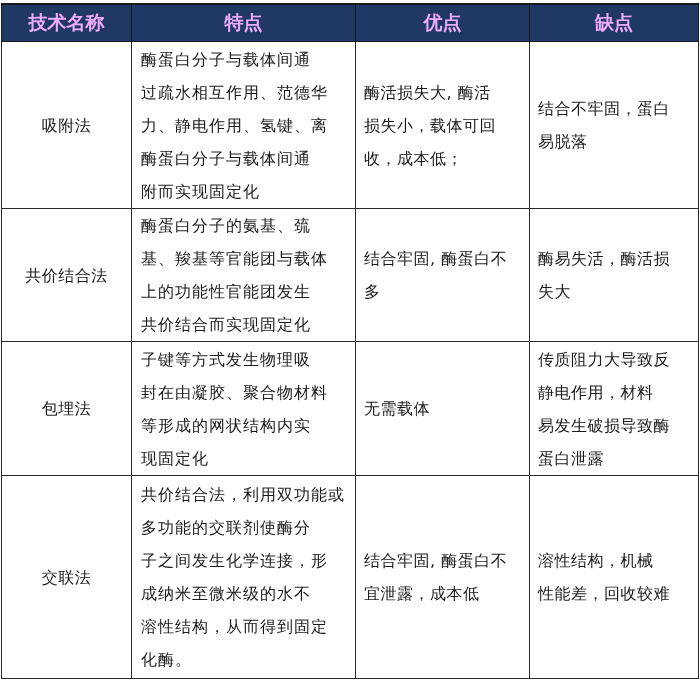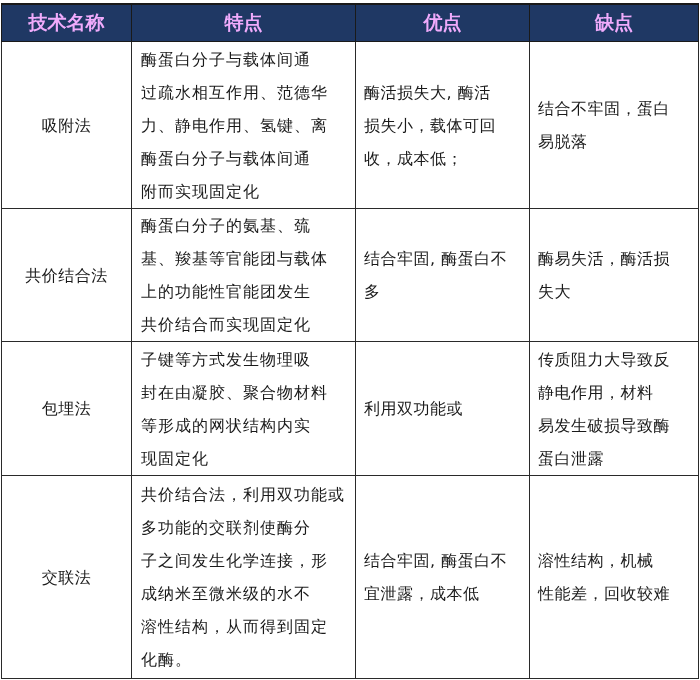--- a/index.html
+++ b/index.html
@@ -130,21 +130,21 @@
 
       <tr class="r3">
         <td class="name">包埋法</td>
         <td class="feature">
           <span class="line">子键等方式发生物理吸</span>
           <span class="line">封在由凝胶、聚合物材料</span>
           <span class="line">等形成的网状结构内实</span>
           <span class="line">现固定化</span>
         </td>
         <td class="adv">
-          <span class="line">利用双功能或</span>
+          <span class="line">无需载体</span>
         </td>
         <td class="dis">
           <span class="line">传质阻力大导致反</span>
           <span class="line">静电作用，材料</span>
           <span class="line">易发生破损导致酶</span>
           <span class="line">蛋白泄露</span>
         </td>
       </tr>
 
       <tr class="r4">

